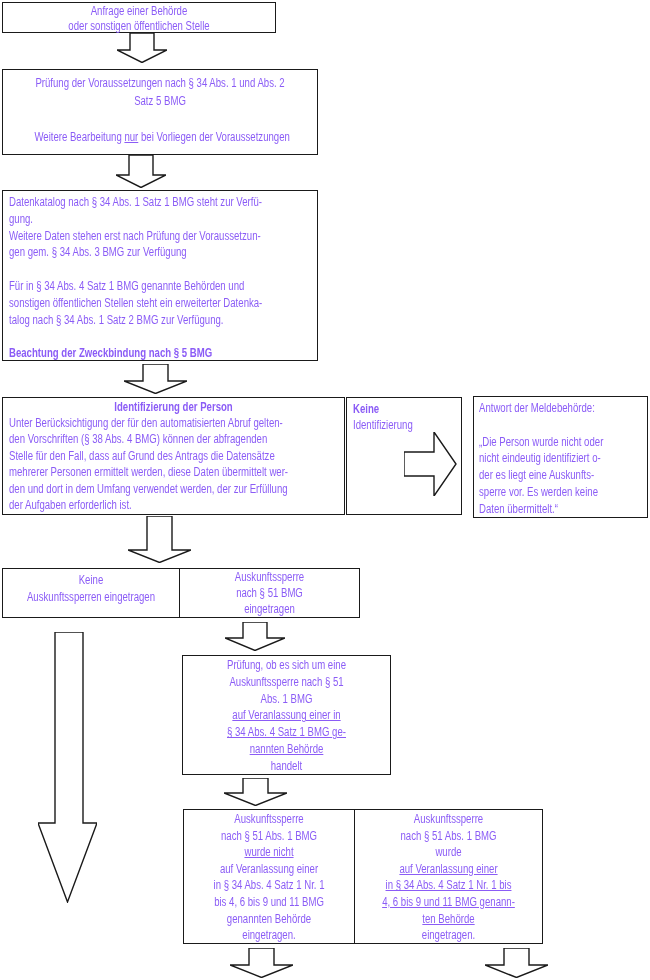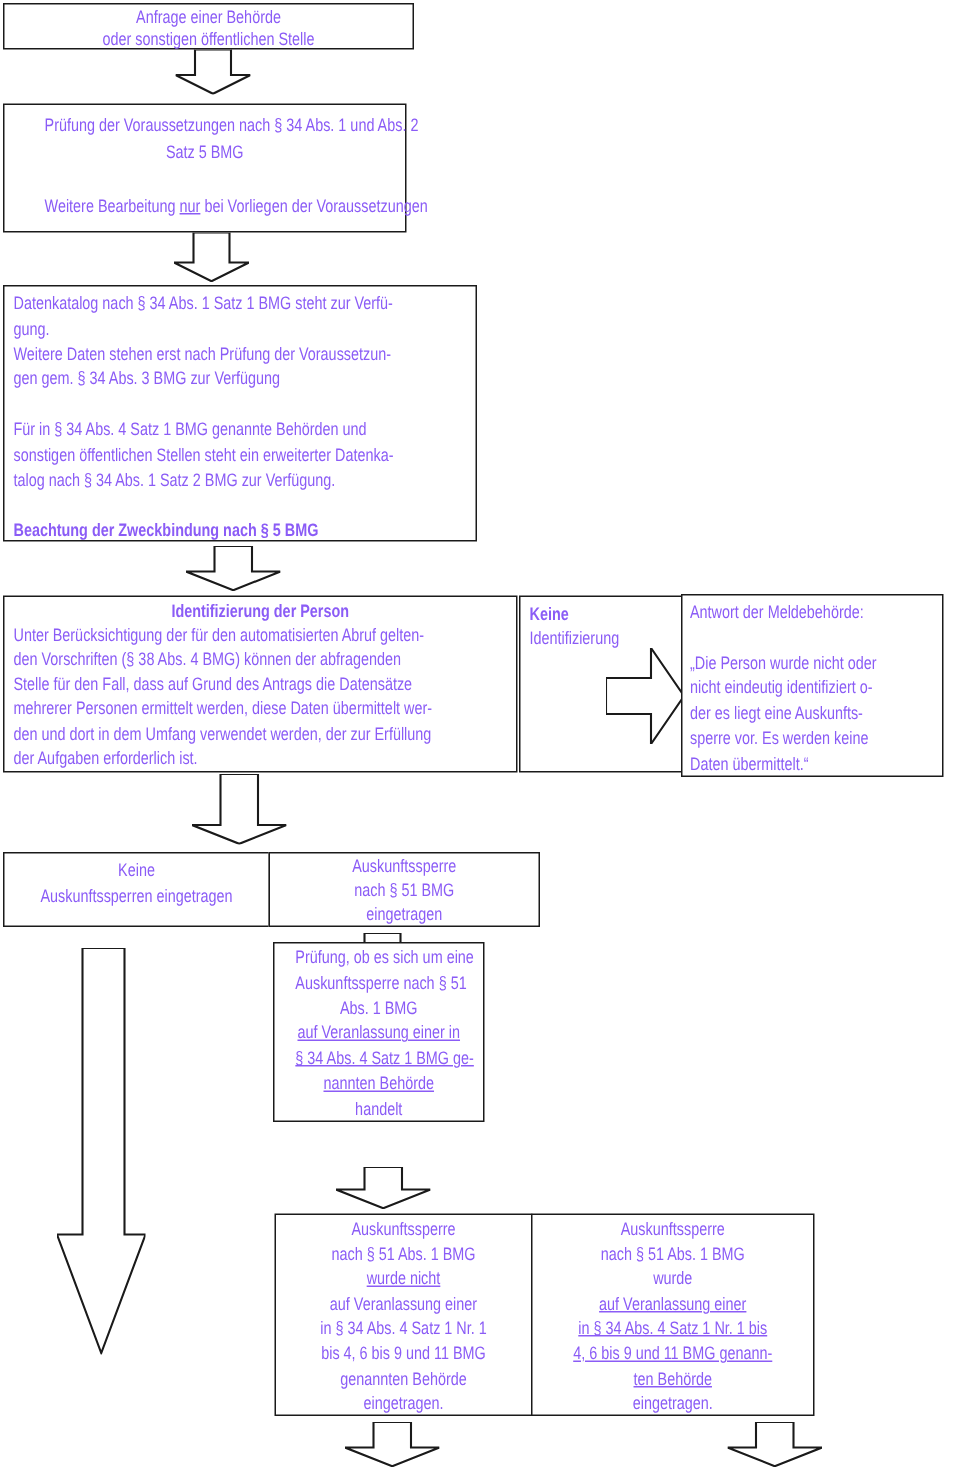--- a/index.html
+++ b/index.html
@@ -36,21 +36,21 @@
 
   <div class="box al-center" style="left:2px;top:2px;width:274px;height:31px;padding-top:1px;line-height:15px;">
       <div class="line">Anfrage einer Behörde</div>
       <div class="line">oder sonstigen öffentlichen Stelle</div>
     </div>
 
   <svg class="arrow" style="left:117px;top:33px;" width="50" height="30" viewBox="0 0 50 30">
     <polygon points="13,0 37,0 37,17 50,17 25,29.5 0,17 13,17"></polygon>
   </svg>
 
-  <div class="box al-center" style="left:2px;top:69px;width:269px;height:86px;padding-top:4px;line-height:18px;">
+  <div class="box al-center" style="left:2px;top:69px;width:316px;height:86px;padding-top:4px;line-height:18px;">
       <div class="line">Prüfung der Voraussetzungen nach § 34 Abs. 1 und Abs. 2</div>
       <div class="line">Satz 5 BMG</div>
       <div class="line">&nbsp;</div>
       <div class="line"><span>Weitere Bearbeitung </span><span class="u">nur</span><span> bei Vorliegen der Voraussetzungen</span></div>
     </div>
 
   <svg class="arrow" style="left:116px;top:155px;" width="50" height="33" viewBox="0 0 50 33">
     <polygon points="13,0 37,0 37,20 50,20 25,32.5 0,20 13,20"></polygon>
   </svg>
 
@@ -87,21 +87,21 @@
 
   <div class="box al-left" style="left:346px;top:397px;width:116px;height:118px;padding:3px 6px;line-height:16px;">
       <div class="line"><span class="b">Keine</span></div>
       <div class="line">Identifizierung</div>
     </div>
 
   <svg class="arrow" style="left:404px;top:432px;" width="53" height="64" viewBox="0 0 53 64">
     <polygon points="0,20 30,20 30,0 52,32 30,64 30,44 0,44"></polygon>
   </svg>
 
-  <div class="box al-left" style="left:454px;top:396px;width:175px;height:122px;padding:3px 5px;line-height:16.8px;">
+  <div class="box al-left" style="left:473px;top:396px;width:175px;height:122px;padding:3px 5px;line-height:16.8px;">
       <div class="line">Antwort der Meldebehörde:</div>
       <div class="line">&nbsp;</div>
       <div class="line">„Die Person wurde nicht oder</div>
       <div class="line">nicht eindeutig identifiziert o-</div>
       <div class="line">der es liegt eine Auskunfts-</div>
       <div class="line">sperre vor. Es werden keine</div>
       <div class="line">Daten übermittelt.“</div>
     </div>
 
   <svg class="arrow" style="left:128px;top:516px;" width="63" height="47" viewBox="0 0 63 47">
@@ -120,21 +120,21 @@
     </div>
 
   <svg class="arrow" style="left:38px;top:632px;" width="59" height="271" viewBox="0 0 59 271">
     <polygon points="17,0 45,0 45,191 59,191 29.5,270 0,191 17,191"></polygon>
   </svg>
 
   <svg class="arrow" style="left:225px;top:622px;" width="60" height="29" viewBox="0 0 60 29">
     <polygon points="18,0 42,0 42,16 60,16 30,28.5 0,16 18,16"></polygon>
   </svg>
 
-  <div class="box al-center" style="left:182px;top:628px;width:141px;height:120px;padding-top:1px;line-height:16.8px;">
+  <div class="box al-center" style="left:182px;top:655px;width:209px;height:120px;padding-top:1px;line-height:16.8px;">
       <div class="line">Prüfung, ob es sich um eine</div>
       <div class="line">Auskunftssperre nach § 51</div>
       <div class="line">Abs. 1 BMG</div>
       <div class="line"><span class="u">auf Veranlassung einer in</span></div>
       <div class="line"><span class="u">§ 34 Abs. 4 Satz 1 BMG ge-</span></div>
       <div class="line"><span class="u">nannten Behörde</span></div>
       <div class="line">handelt</div>
     </div>
 
   <svg class="arrow" style="left:224px;top:778px;" width="63" height="28" viewBox="0 0 63 28">

